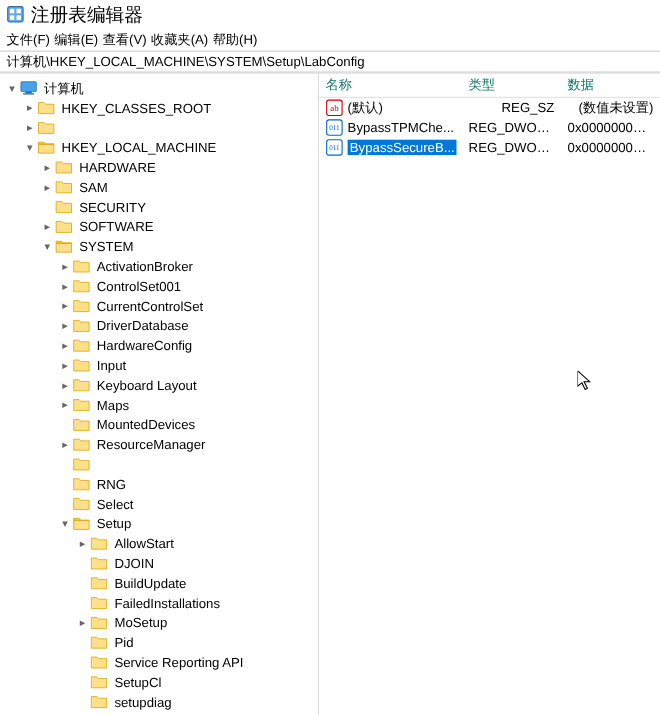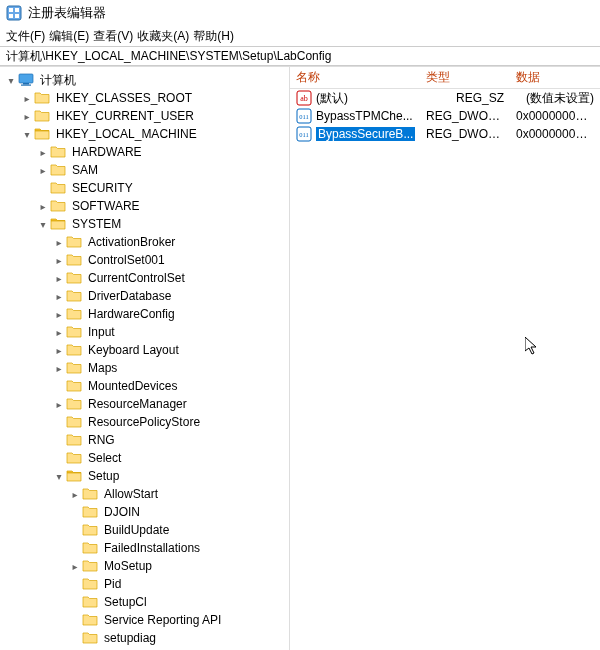--- a/index.html
+++ b/index.html
@@ -19,21 +19,21 @@
       display: flex;
       align-items: center;
       padding: 0 6px;
       background: #fff;
     }
     .title-bar .app-icon {
       width: 16px; height:16px;
       margin-right: 6px;
       display: inline-flex;
     }
-    .title-bar .title-text { font-size: 13px; }
+    .title-bar .title-text { font-size: 17px; }
     .menu-bar {
       height: 20px;
       display: flex;
       align-items: center;
       padding: 0 4px;
       background: #fff;
     }
     .menu-item { padding: 0 2px; cursor: default; }
     .address-bar {
       height: 20px;
@@ -93,21 +93,21 @@
     }
     .list-header {
       display: flex;
       border-bottom: 1px solid #e0e0e0;
       height: 22px;
       align-items: center;
       background: #fff;
     }
     .list-header .col {
       padding: 0 6px;
-      color:#c2410c;
+      color:#0f766e;
       font-family:Liberation Mono, monospace;
     }
     .col-name   { width: 130px; }
     .col-type   { width: 90px;  }
     .col-data   { flex:1; }
     .list-body { }
     .list-row {
       display: flex;
       align-items: center;
       height: 18px;
@@ -222,21 +222,20 @@
           </div>
             </li>
           <li>
               <div class="tree-row">
             <span class="tw">▸</span>
             <span class="icon-folder">
                   <svg width="16" height="16">
                     <use href="#svg-folder"></use>
                   </svg>
                 </span>
-            <span class="tree-label">HKEY_CURRENT_USER</span>
           </div>
             </li>
           <li>
             <div class="tree-row">
               <span class="tw">▾</span>
               <span class="icon-folder">
                   <svg width="16" height="16">
                     <use href="#svg-folder-open"></use>
                   </svg>
                 </span>
@@ -409,21 +408,20 @@
                       </div>
                     </li>
                   <li>
                       <div class="tree-row">
                         <span class="tw"></span>
                         <span class="icon-folder">
                           <svg width="16" height="16">
                             <use href="#svg-folder"></use>
                           </svg>
                         </span>
-                        <span class="tree-label">ResourcePolicyStore</span>
                       </div>
                     </li>
                   <li>
                       <div class="tree-row">
                         <span class="tw"></span>
                         <span class="icon-folder">
                           <svg width="16" height="16">
                             <use href="#svg-folder"></use>
                           </svg>
                         </span>
@@ -519,32 +517,32 @@
                           </div>
                         </li>
                       <li>
                           <div class="tree-row">
                             <span class="tw"></span>
                             <span class="icon-folder">
                               <svg width="16" height="16">
                                 <use href="#svg-folder"></use>
                               </svg>
                             </span>
+                            <span class="tree-label">Service Reporting API</span>
+                          </div>
+                        </li>
+                      <li>
+                          <div class="tree-row">
+                            <span class="tw"></span>
+                            <span class="icon-folder">
+                              <svg width="16" height="16">
+                                <use href="#svg-folder"></use>
+                              </svg>
+                            </span>
                             <span class="tree-label">SetupCl</span>
-                          </div>
-                        </li>
-                      <li>
-                          <div class="tree-row">
-                            <span class="tw"></span>
-                            <span class="icon-folder">
-                              <svg width="16" height="16">
-                                <use href="#svg-folder"></use>
-                              </svg>
-                            </span>
-                            <span class="tree-label">Service Reporting API</span>
                           </div>
                         </li>
                       <li>
                           <div class="tree-row">
                             <span class="tw"></span>
                             <span class="icon-folder">
                               <svg width="16" height="16">
                                 <use href="#svg-folder"></use>
                               </svg>
                             </span>

